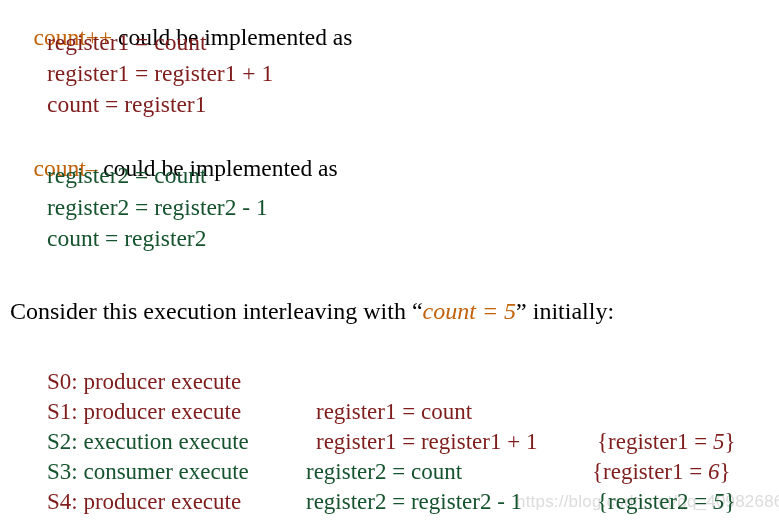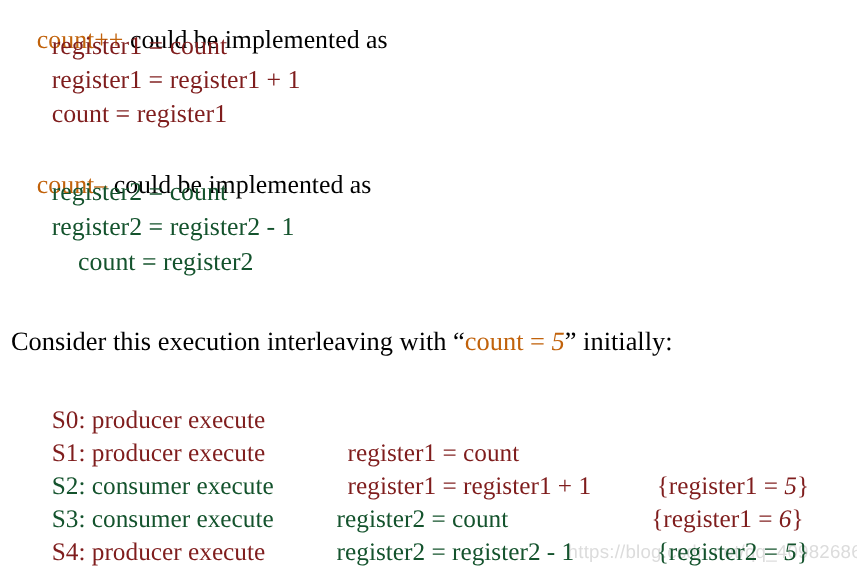--- a/index.html
+++ b/index.html
@@ -53,20 +53,21 @@
   .consider {
     position: absolute;
     left: 10px;
     top: 299px;
     font-size: 24px;
     white-space: pre;
     line-height: 1;
   }
   .orange {
     color: #C1620B;
+    font-style: italic;
   }
   .ital {
     font-style: italic;
   }
 
   
   .exec-table {
     position: absolute;
     left: 0;
     top: 337px;
@@ -131,40 +132,40 @@
   <div class="line code blue" style="top:31px;">register1 = count</div>
   <div class="line code blue" style="top:62px;">register1 = register1 + 1</div>
   <div class="line code blue" style="top:93px;">count = register1</div>
 
   <div class="line hdr" style="top:133px;">
     <span class="kw">count–</span><span> could be implemented as</span>
   </div>
 
   <div class="line code black" style="top:164px;">register2 = count</div>
   <div class="line code black" style="top:196px;">register2 = register2 - 1</div>
-  <div class="line code black" style="top:227px;margin-left:24px;">count = register2</div>
+  <div class="line code black" style="top:227px;">count = register2</div>
 
   <div class="consider"><span>Consider this execution interleaving with “</span><span class="orange">count = </span><span class="orange ital">5</span><span>” initially:</span></div>
 
   <div class="exec-table">
 
     <div class="exec-row r0 blue">
       <span class="col-step">S0: producer execute</span>
       <span class="col-op">register1 = count</span>
       <span class="col-res"><span>{register1 = </span><span class="ital">5</span><span>}</span></span>
     </div>
 
     <div class="exec-row r1 blue">
       <span class="col-step">S1: producer execute</span>
       <span class="col-op">register1 = register1 + 1</span>
       <span class="col-res"><span>{register1 = </span><span class="ital">6</span><span>}</span></span>
     </div>
 
     <div class="exec-row r2 black">
-      <span class="col-step">S2: consumer execute</span>
+      <span class="col-step">S2: execution execute</span>
       <span class="col-op">register2 = count</span>
       <span class="col-res"><span>{register2 = </span><span class="ital">5</span><span>}</span></span>
     </div>
 
     <div class="exec-row r3 black">
       <span class="col-step">S3: consumer execute</span>
       <span class="col-op">register2 = register2 - 1</span>
       <span class="col-res"><span>{register2 = </span><span class="ital">4</span><span>}</span></span>
     </div>
 

